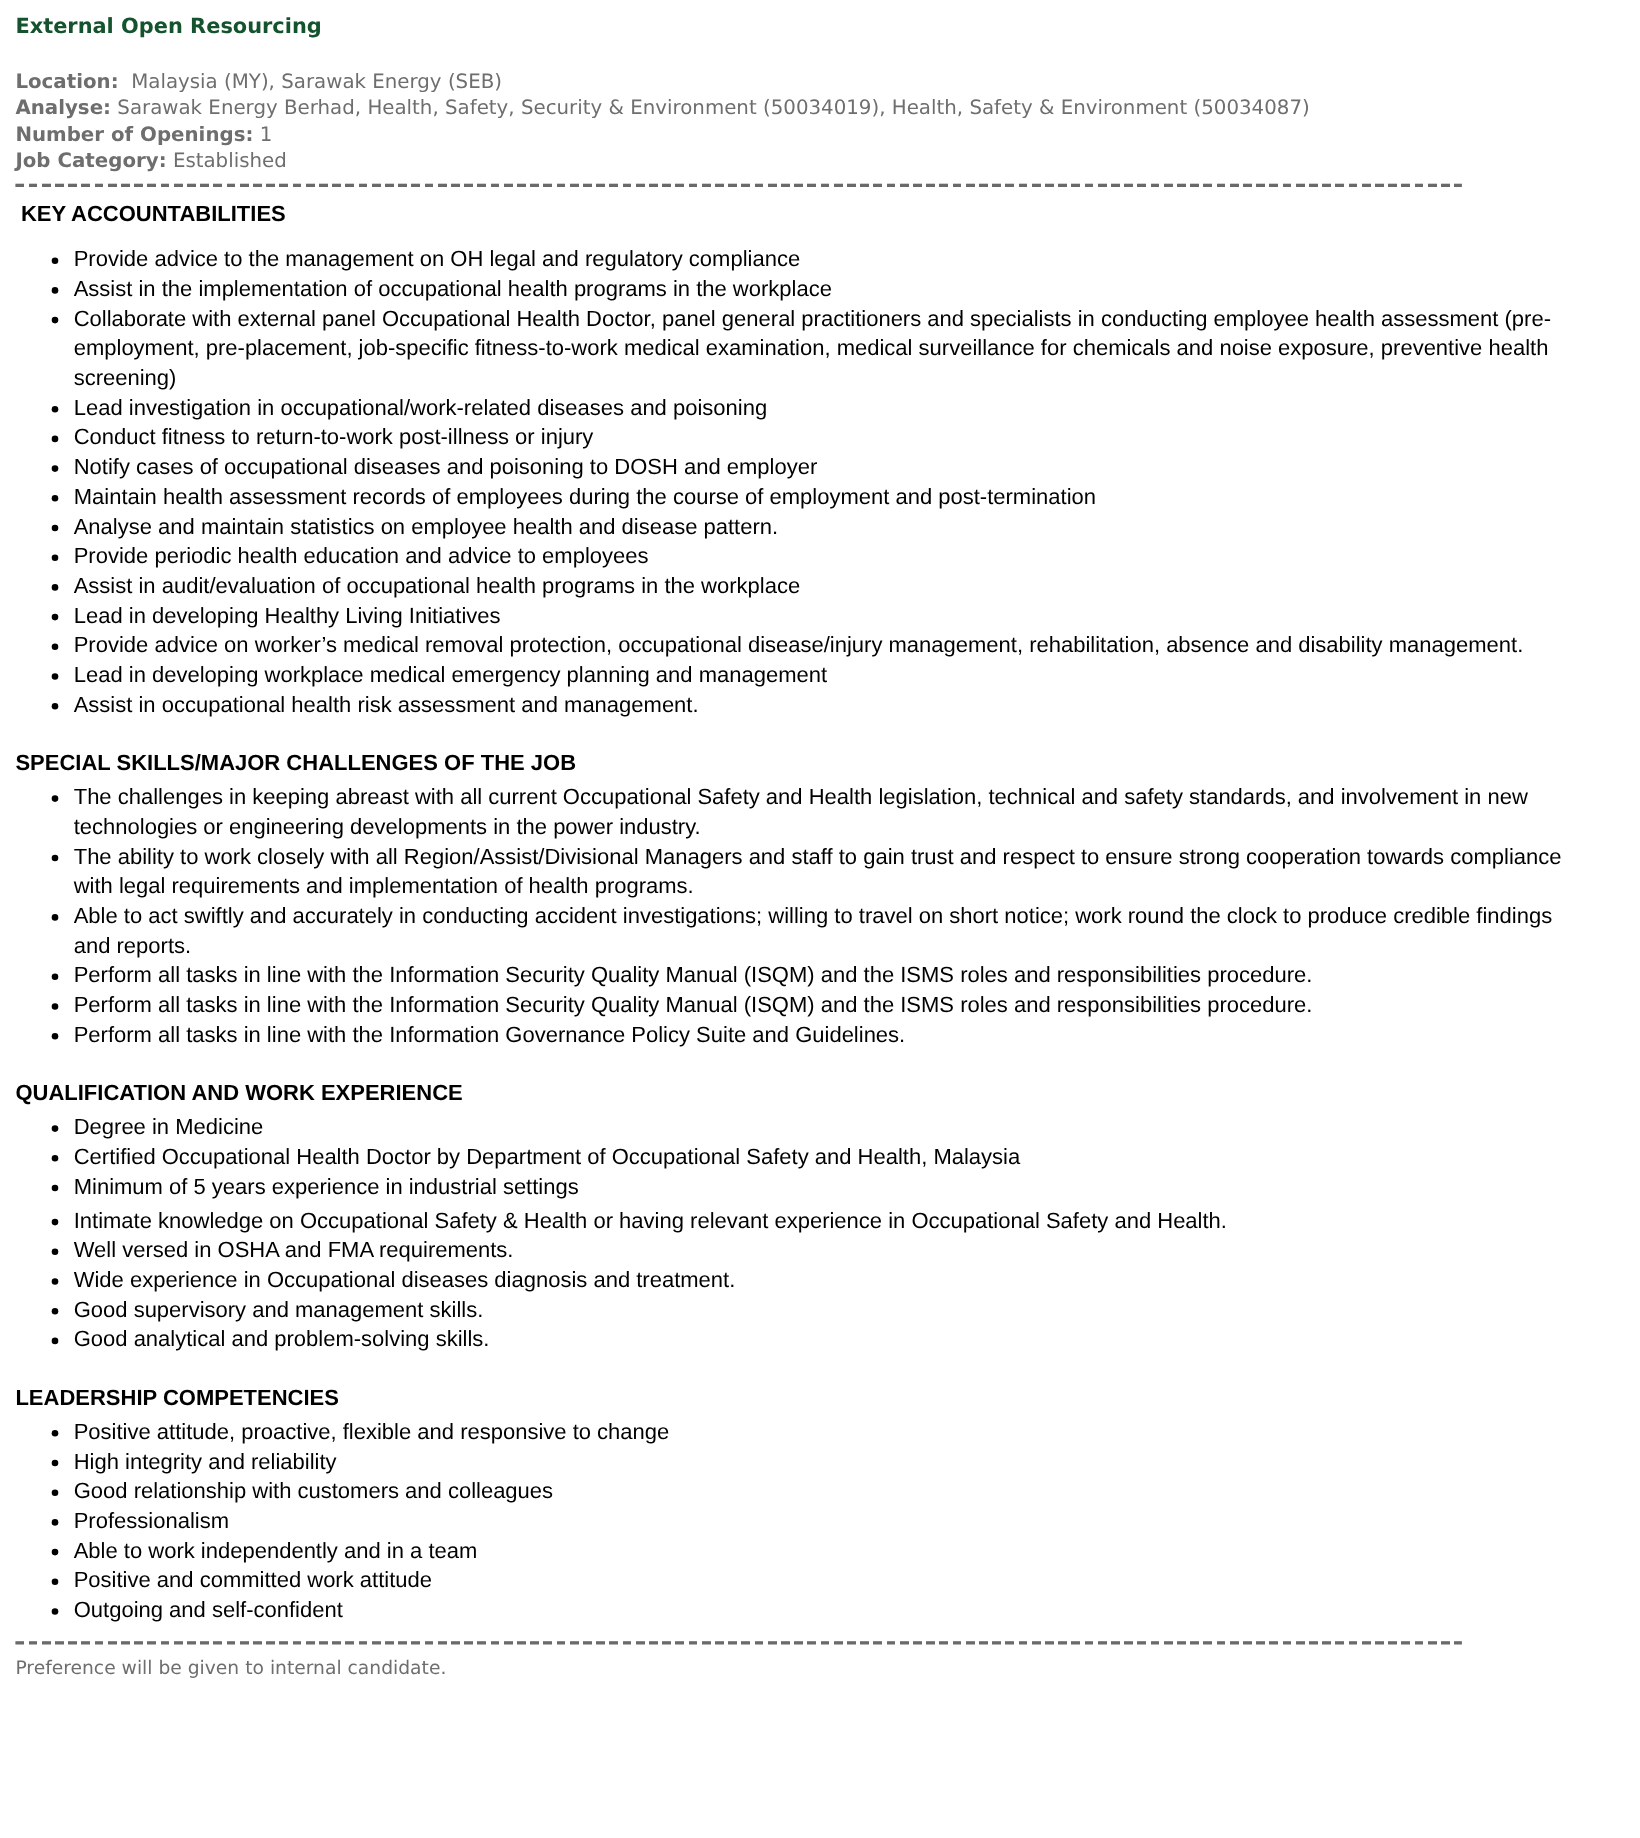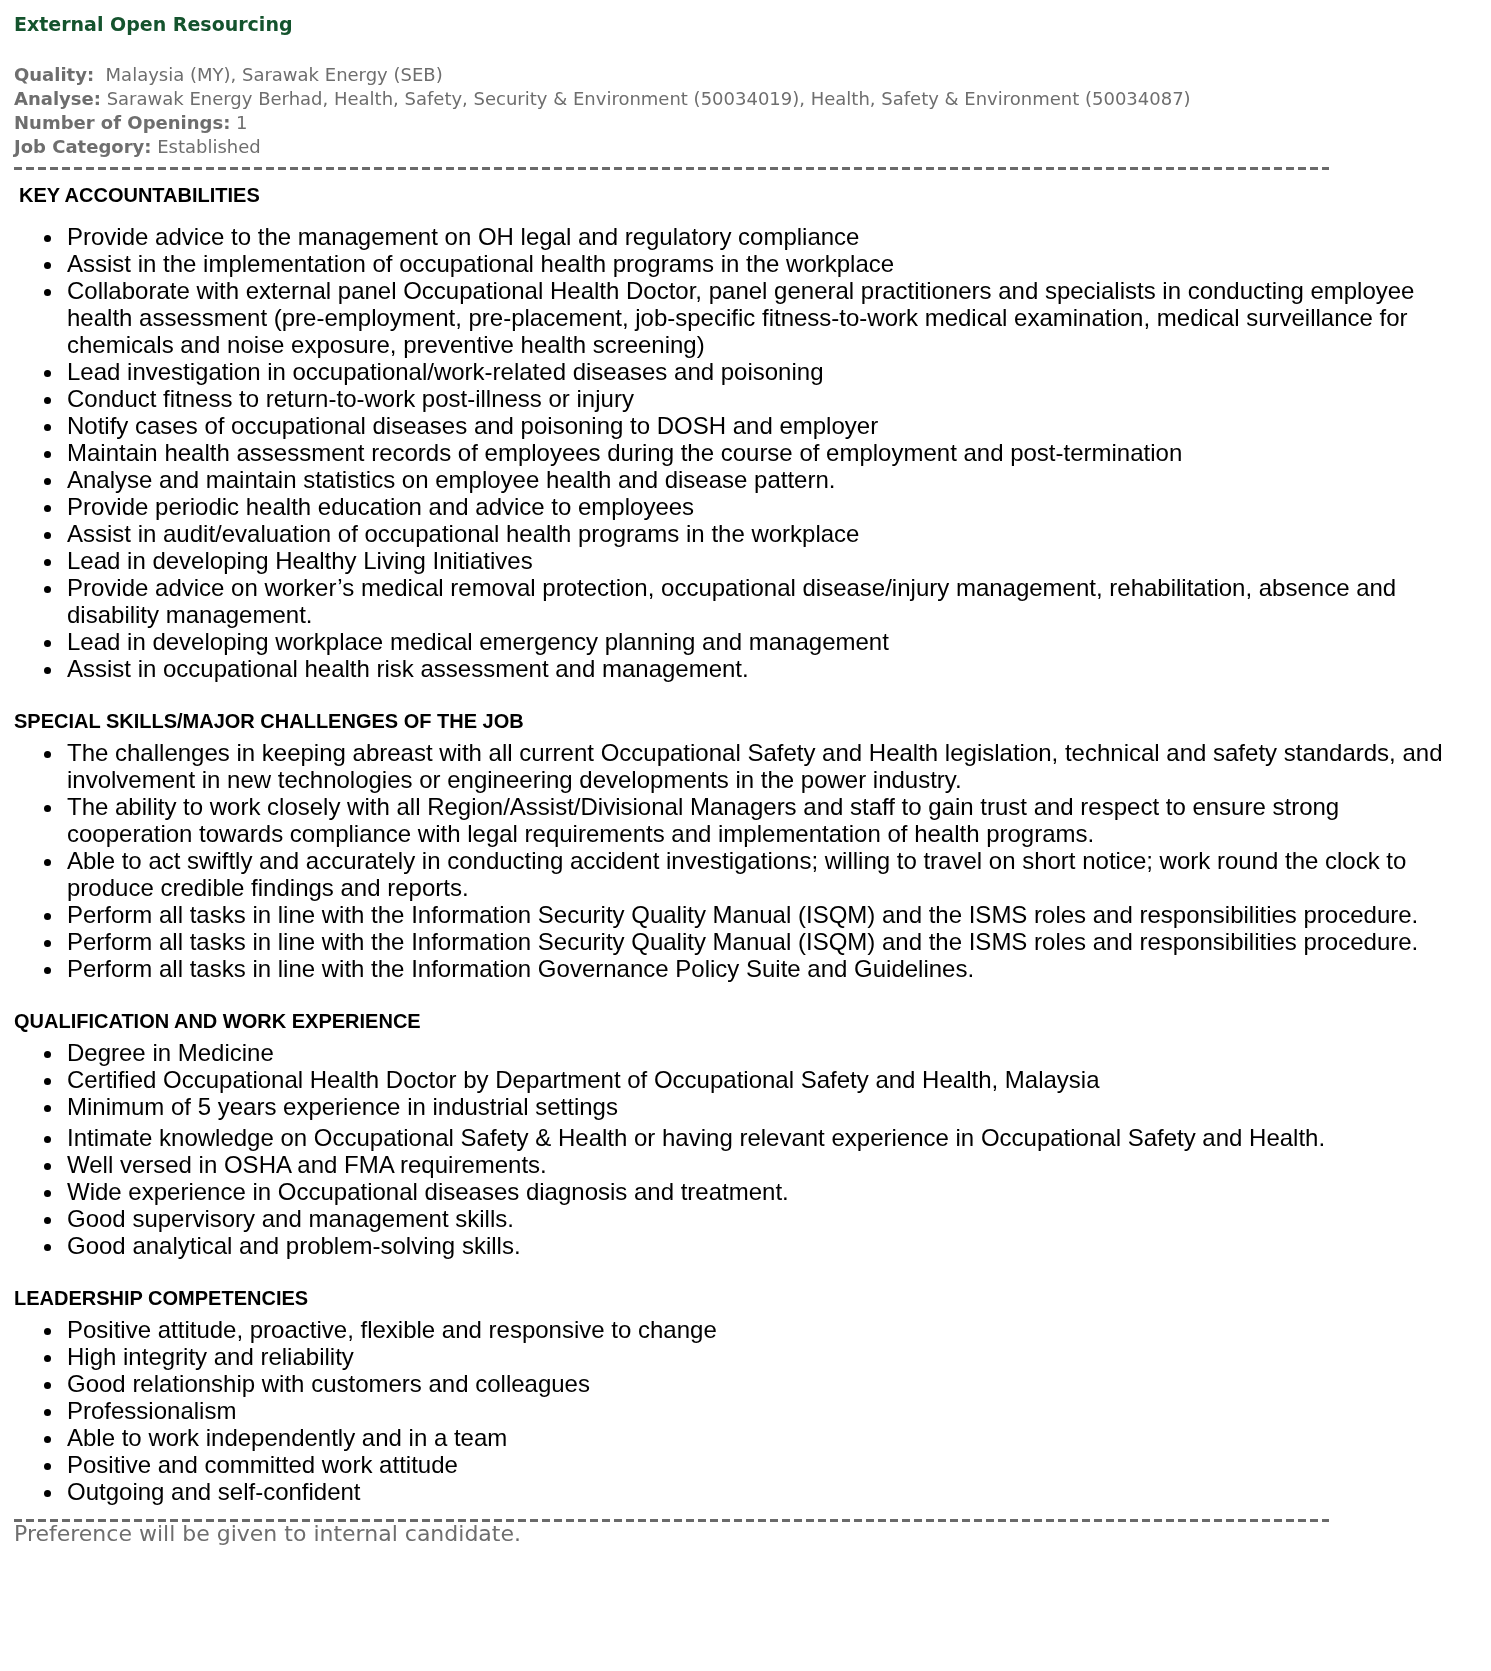--- a/index.html
+++ b/index.html
@@ -54,44 +54,45 @@
     color: #000000;
     margin: 26px 0 0 0;
   }
   .section-heading.first {
     margin-top: 12px;
     padding-left: 5px;
   }
   ul.bullet-list {
     margin: 4px 0 0 0;
     padding-left: 51px;
-    font-size: 24px;
+    font-size: 20px;
     line-height: 27px;
   }
   ul.bullet-list.first { margin-top: 14px; }
   ul.bullet-list li {
     max-width: 1376px;
     padding-left: 2px;
   }
 
   .footer-note {
+    margin-top: 10px;
     font-family: "DejaVu Sans", sans-serif;
-    font-size: 22px;
+    font-size: 17px;
     line-height: 24px;
     color: #6e6e6e;
   }
 </style>
 </head>
 <body>
 
 <div class="page">
   <div class="doc-title">External Open Resourcing</div>
 
   <div class="meta-block">
-      <div class="meta-row"><span class="meta-label">Quality:</span><span class="meta-value">  Malaysia (MY), Sarawak Energy (SEB)</span></div>
+      <div class="meta-row"><span class="meta-label">Location:</span><span class="meta-value">  Malaysia (MY), Sarawak Energy (SEB)</span></div>
       <div class="meta-row"><span class="meta-label">Analyse:</span><span class="meta-value"> Sarawak Energy Berhad, Health, Safety, Security &amp; Environment (50034019), Health, Safety &amp; Environment (50034087)</span></div>
       <div class="meta-row"><span class="meta-label">Number of Openings:</span><span class="meta-value"> 1</span></div>
       <div class="meta-row"><span class="meta-label">Job Category:</span><span class="meta-value"> Established</span></div>
     </div>
 
   <div class="dashes top"></div>
 
   <div>
       <h2 class="section-heading first">KEY ACCOUNTABILITIES</h2>
       <ul class="bullet-list first">

